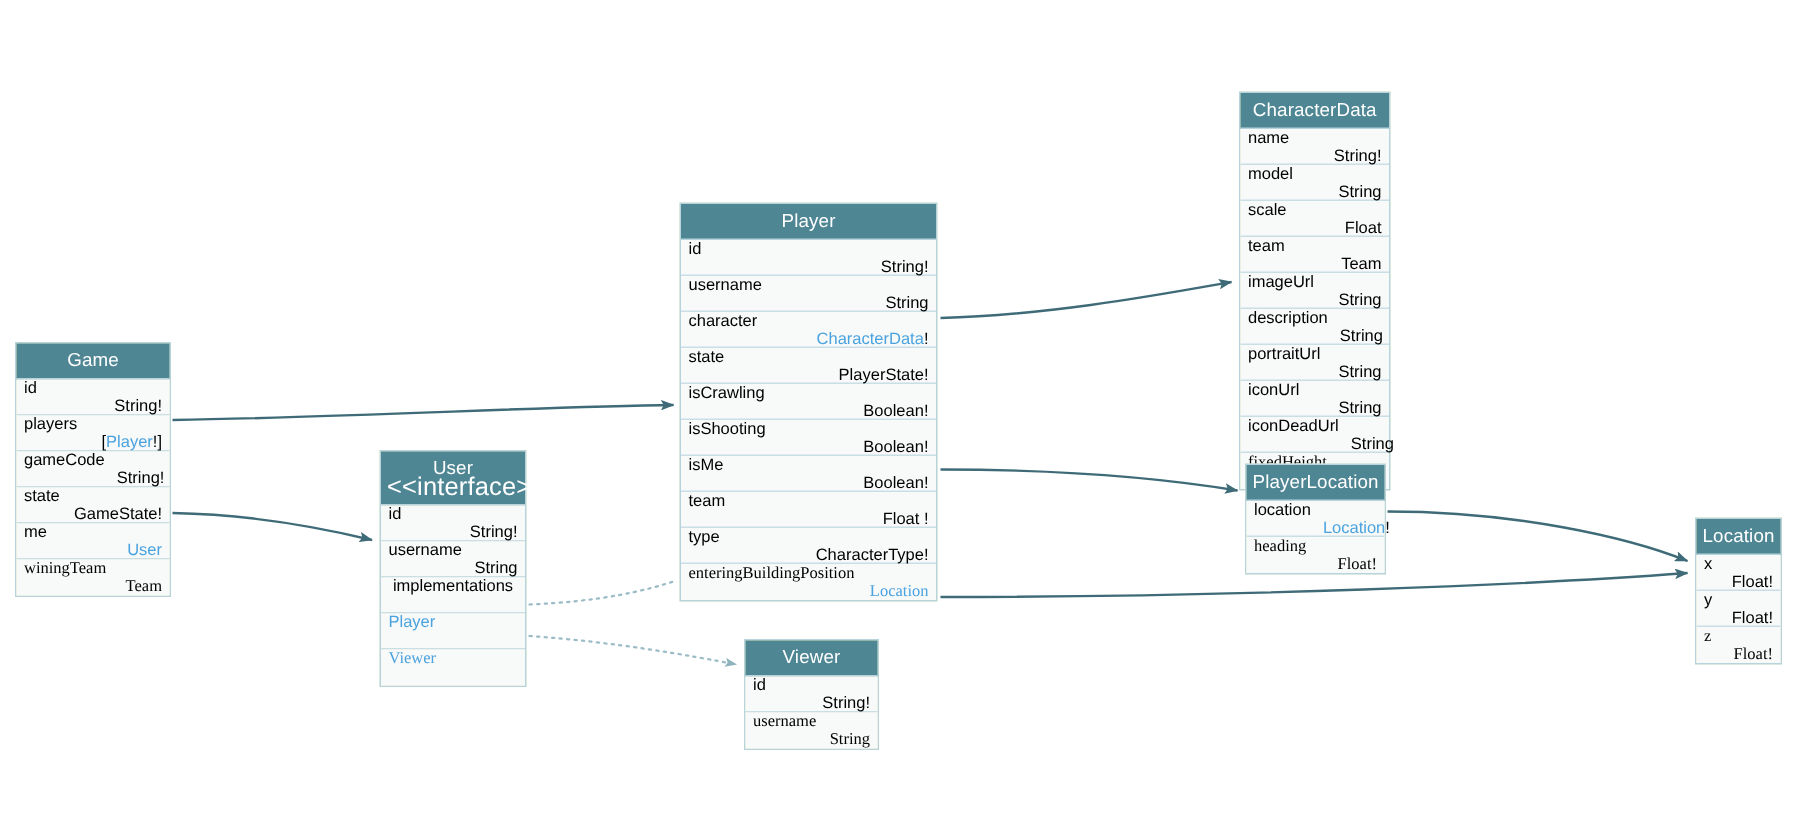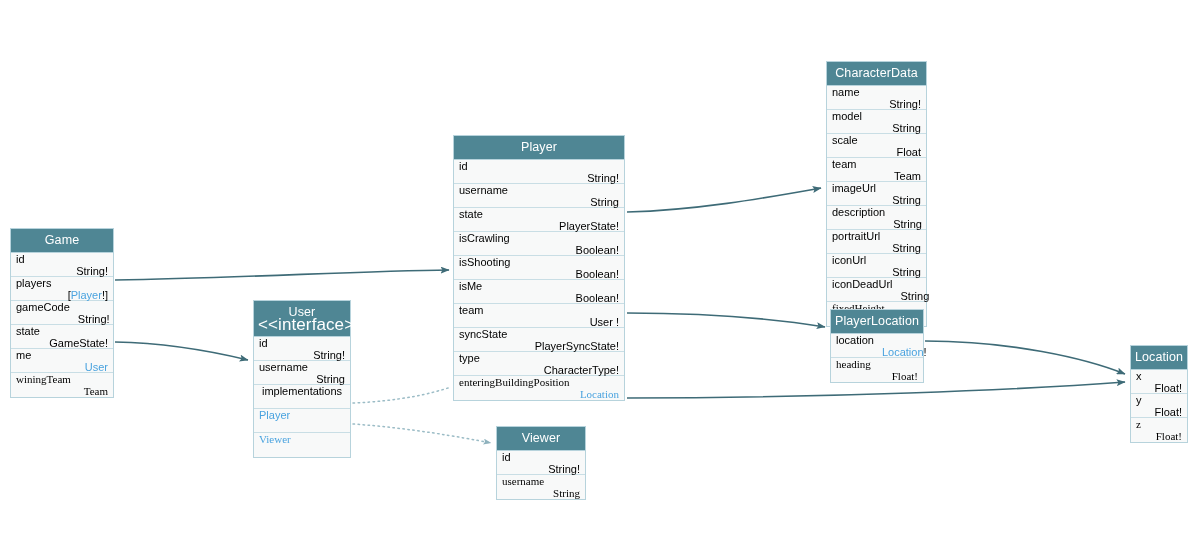--- a/index.html
+++ b/index.html
@@ -178,42 +178,42 @@
         <div class="entity-header"><span>Player</span></div>
         <div class="row">
           <span class="fname">id</span>
           <span class="ftype">String!</span>
         </div>
         <div class="row">
           <span class="fname">username</span>
           <span class="ftype">String</span>
         </div>
         <div class="row">
+          <span class="fname">character</span>
+          <span class="ftype"><span class="link">CharacterData</span><span class="bang">!</span></span>
+        </div>
+        <div class="row">
           <span class="fname">state</span>
           <span class="ftype">PlayerState!</span>
         </div>
         <div class="row">
           <span class="fname">isCrawling</span>
           <span class="ftype">Boolean!</span>
         </div>
         <div class="row">
           <span class="fname">isShooting</span>
           <span class="ftype">Boolean!</span>
         </div>
         <div class="row">
           <span class="fname">isMe</span>
           <span class="ftype">Boolean!</span>
         </div>
         <div class="row">
           <span class="fname">team</span>
-          <span class="ftype">User !</span>
-        </div>
-        <div class="row">
-          <span class="fname">syncState</span>
-          <span class="ftype">PlayerSyncState!</span>
+          <span class="ftype">Float !</span>
         </div>
         <div class="row">
           <span class="fname">type</span>
           <span class="ftype">CharacterType!</span>
         </div>
         <div class="row">
           <span class="fname">enteringBuildingPosition</span>
           <span class="ftype"><span class="link">Location</span></span>
         </div>
       </div>

